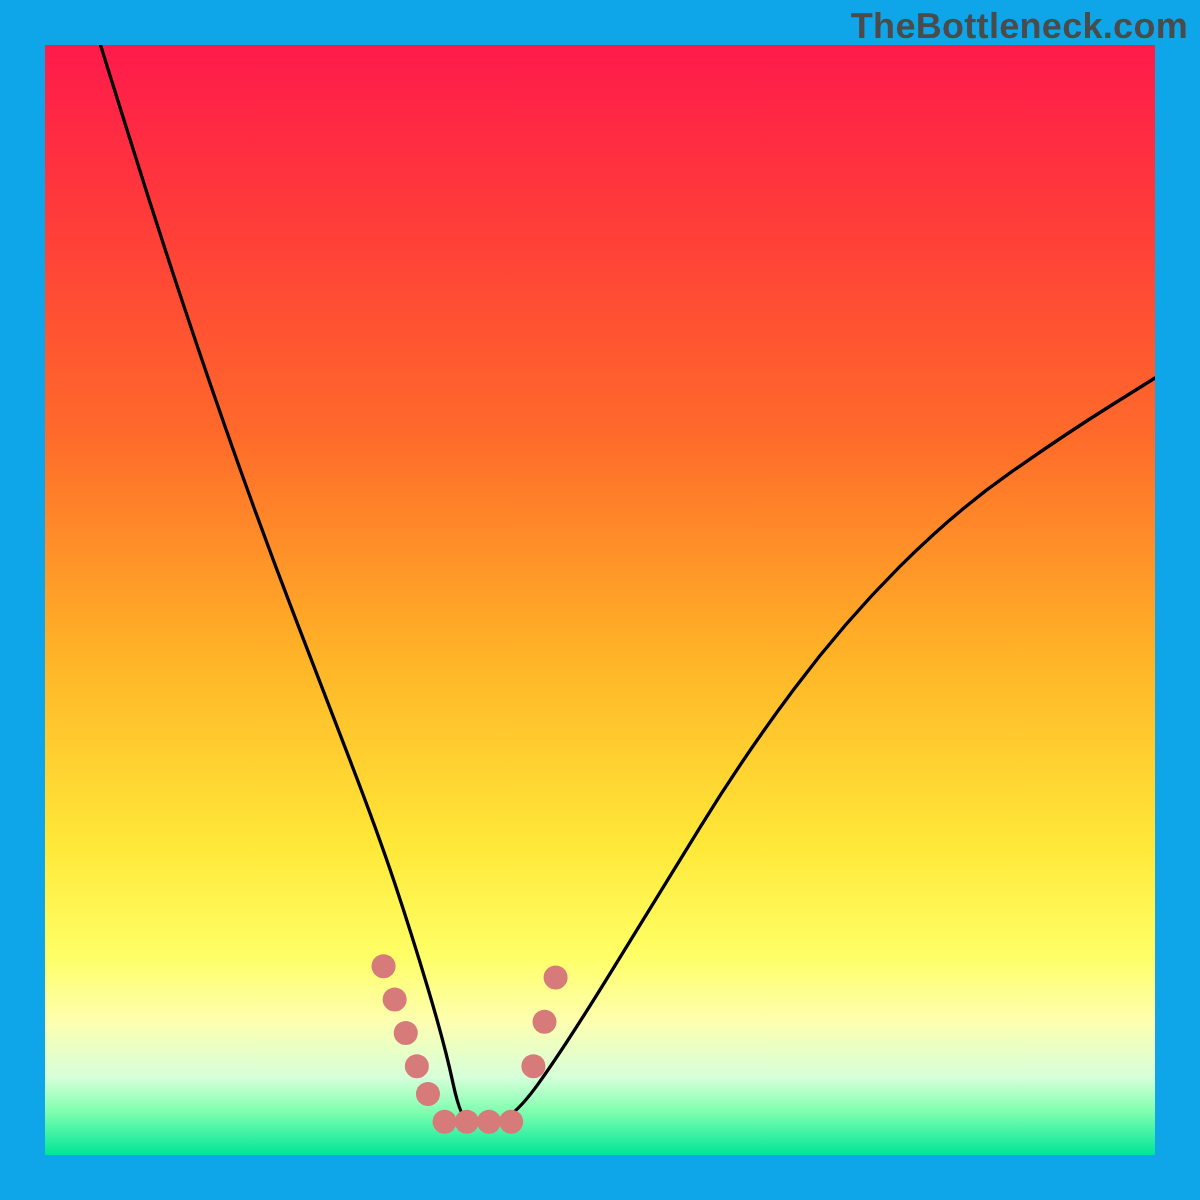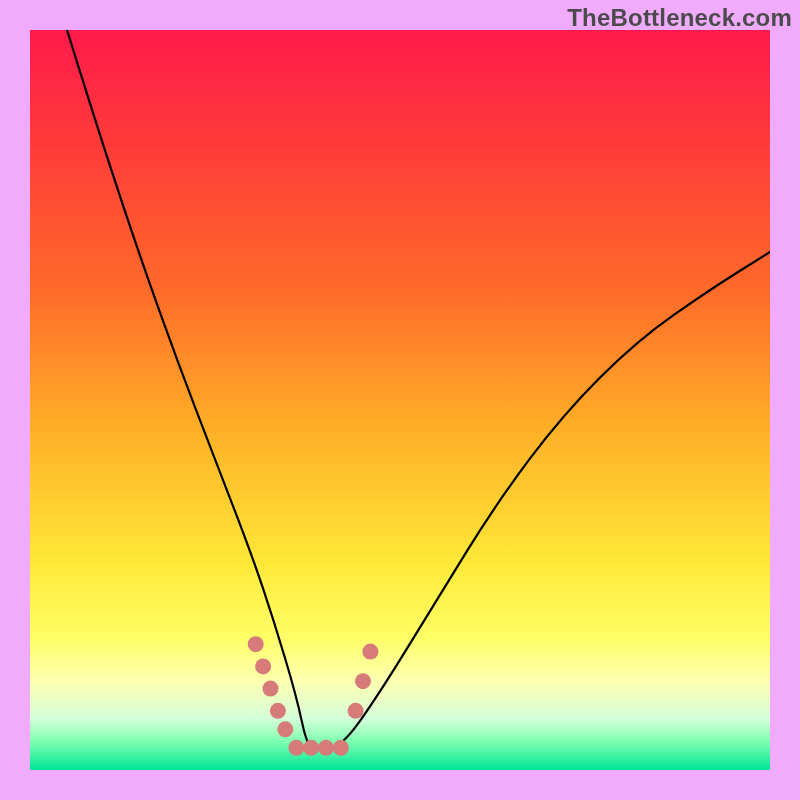--- a/index.html
+++ b/index.html
@@ -1,16 +1,16 @@
 <!DOCTYPE html>
 <html><head>
 <meta charset="utf-8">
 <style>
   html,body{margin:0;padding:0;width:800px;height:800px;background:#000;overflow:hidden;font-family:Arial,Helvetica,sans-serif}
-  .frame{position:absolute;inset:0;background:#f0abfc}
+  .frame{position:absolute;inset:0;background:#0ea5e9}
   .plot{position:absolute;left:30px;top:30px;width:740px;height:740px;overflow:hidden}
   .plot svg{display:block}
   .watermark{position:absolute;top:4px;right:8px;color:#4b4b4b;font-size:24px;font-weight:600;letter-spacing:.2px}
 </style>
 </head>
 <body>
 
 <div class="frame">
   <div class="plot">
     <svg width="740" height="740" viewBox="0 0 740 740">

